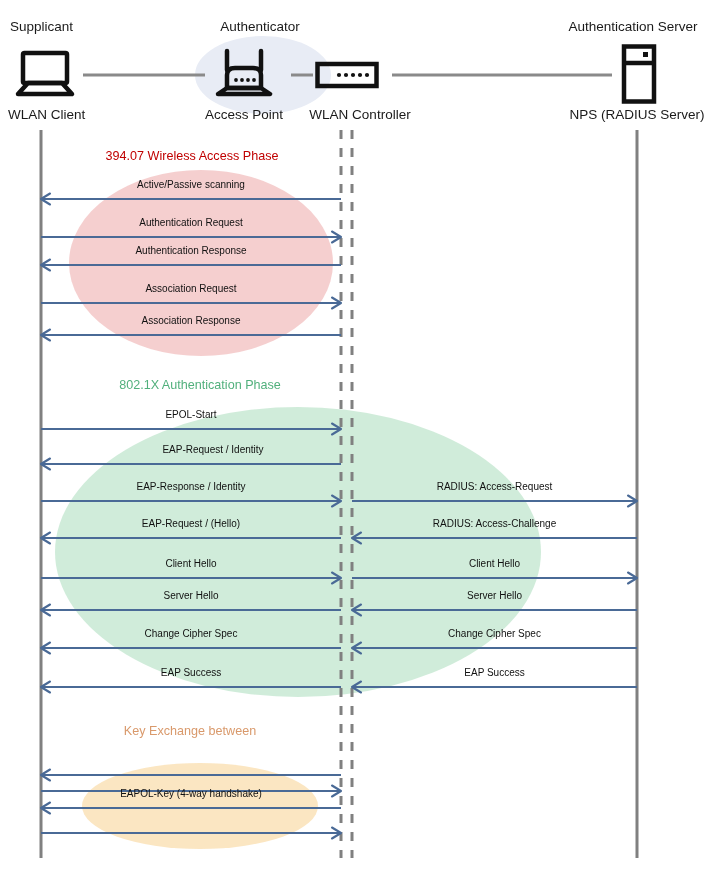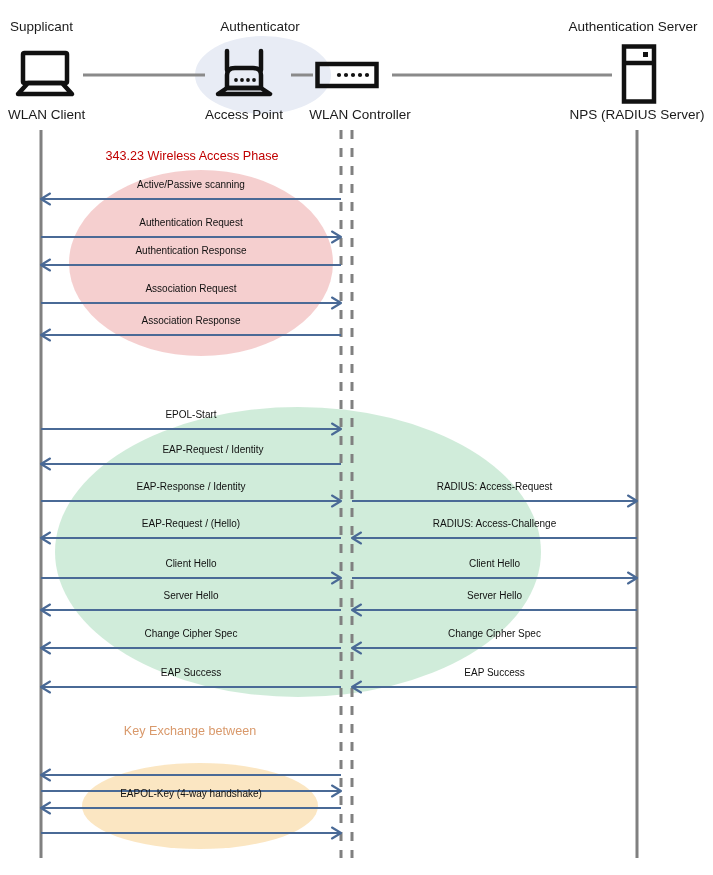--- a/index.html
+++ b/index.html
@@ -93,22 +93,23 @@
   <div class="node-sub" style="left:8px;top:107px;">WLAN Client</div>
 
   <div class="node-title" style="left:260px;top:19px;transform:translateX(-50%);">Authenticator</div>
   <div class="node-sub" style="left:244px;top:107px;transform:translateX(-50%);">Access Point</div>
 
   <div class="node-sub" style="left:360px;top:107px;transform:translateX(-50%);">WLAN Controller</div>
 
   <div class="node-title" style="left:633px;top:19px;transform:translateX(-50%);">Authentication Server</div>
   <div class="node-sub" style="left:637px;top:107px;transform:translateX(-50%);text-align:right;">NPS (RADIUS Server)</div>
 
-  <div class="phase-label" style="left:192px;top:147px;transform:translateX(-50%);color:#C00000;">343.23 Wireless Access Phase</div>
-
+  <div class="phase-label" style="left:192px;top:147px;transform:translateX(-50%);color:#C00000;">394.07 Wireless Access Phase</div>
+
+  <div class="phase-label" style="left:200px;top:376px;transform:translateX(-50%);color:#51B07C;">802.1X Authentication Phase</div>
 
   <div class="phase-label" style="left:190px;top:722px;transform:translateX(-50%);color:#D9996B;">Key Exchange between</div>
 
   <svg class="layer" id="arrow-layer" viewBox="0 0 713 875">
       <g>
         <line x1="341" y1="199" x2="41" y2="199" stroke="#4A6A96" stroke-width="1.9"></line>
         <path d="M 50 193.5 L 41 199 L 50 204.5" fill="none" stroke="#4A6A96" stroke-width="2.1" stroke-linecap="round" stroke-linejoin="round"></path>
       </g>
       <g>
         <line x1="41" y1="237" x2="341" y2="237" stroke="#4A6A96" stroke-width="1.9"></line>

